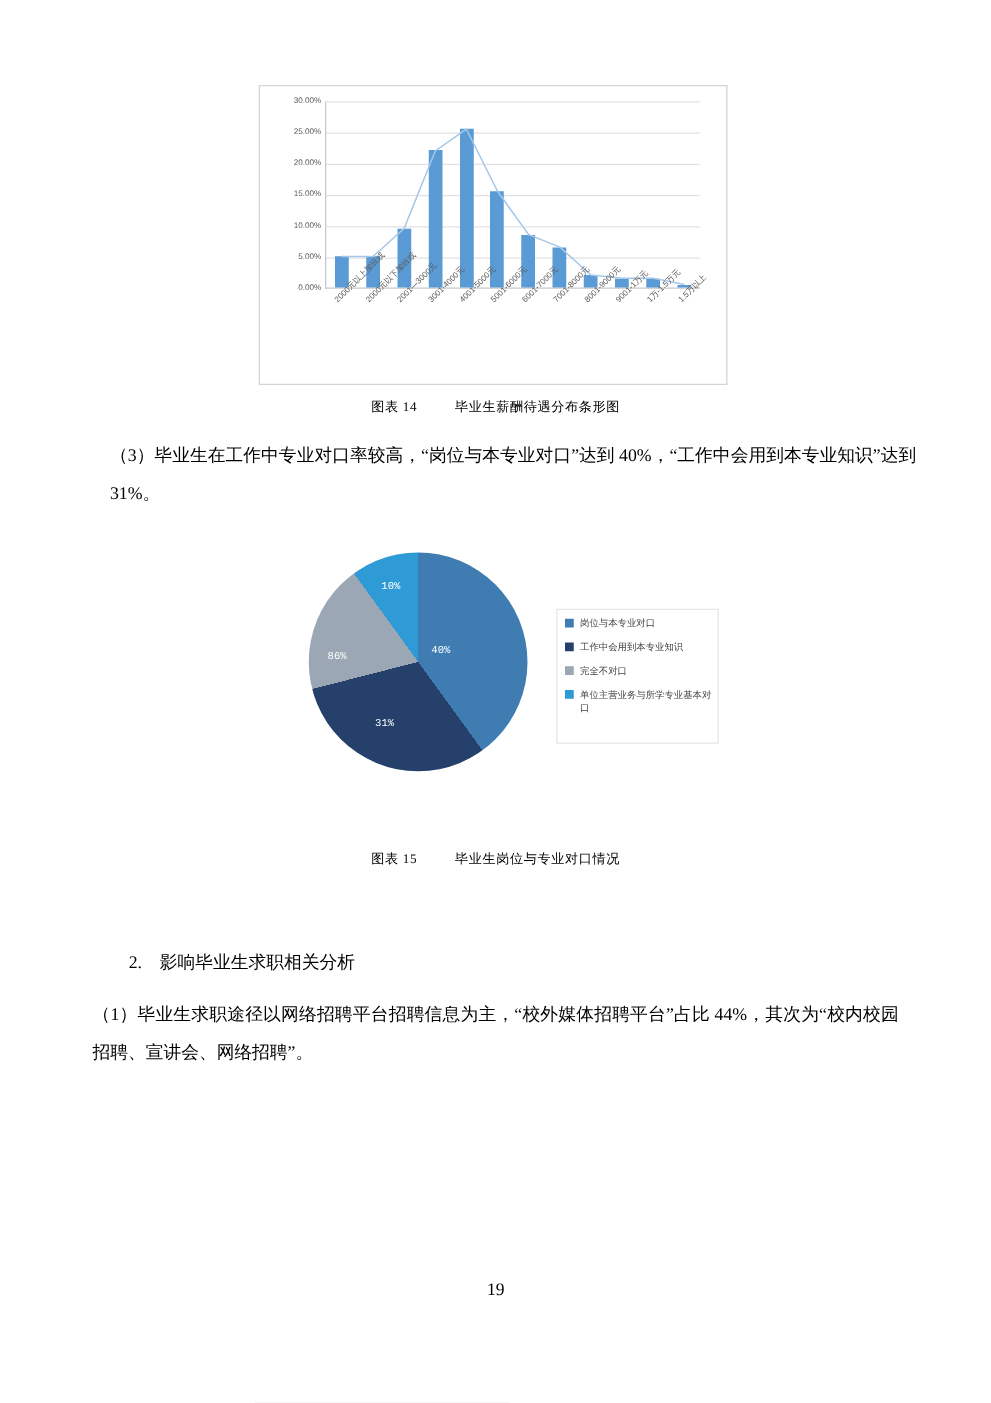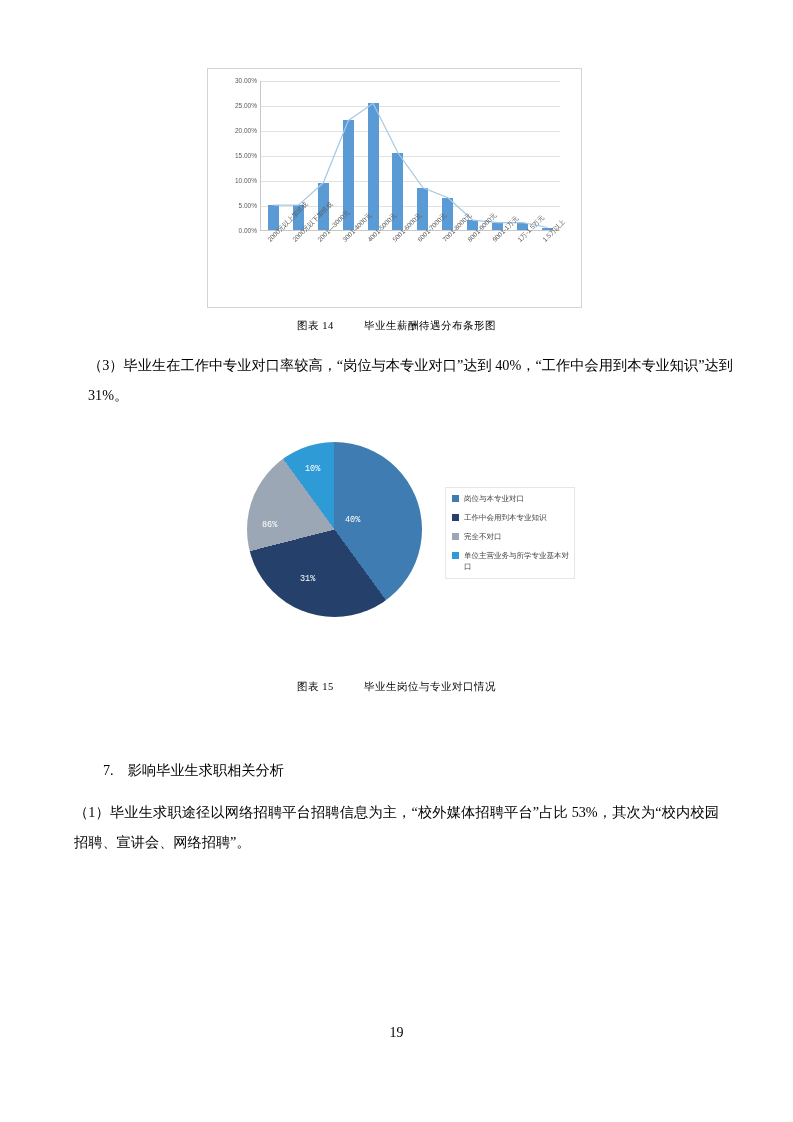--- a/index.html
+++ b/index.html
@@ -147,21 +147,21 @@
     font-size: 8.5px;
     color: #ffffff;
     font-weight: normal;
   }
   .legend {
     position: absolute;
     left: 238px;
     top: 55px;
     width: 130px;
     border: 1px solid #e6e6e6;
-    padding: 6px 4px 6px 6px;
+    padding: 6px 4px 22px 6px;
     box-sizing: border-box;
     background: #ffffff;
   }
   .legend-item {
     display: flex;
     align-items: flex-start;
     margin-bottom: 9px;
     font-family: "Liberation Sans", sans-serif;
     font-size: 7.5px;
     color: #404040;
@@ -303,18 +303,18 @@
       </div>
     </div>
   </div>
 
   <div class="caption" style="top:680px;">
     <span>图表 15</span>
     <span style="display:inline-block;width:24px;"></span>
     <span>毕业生岗位与专业对口情况</span>
   </div>
 
-  <div class="heading" style="top:755px;">7.　影响毕业生求职相关分析</div>
-
-  <div class="para" style="top:797px; left:74px;">（1）毕业生求职途径以网络招聘平台招聘信息为主，“校外媒体招聘平台”占比 53%，其次为“校内校园招聘、宣讲会、网络招聘”。</div>
+  <div class="heading" style="top:755px;">2.　影响毕业生求职相关分析</div>
+
+  <div class="para" style="top:797px; left:74px;">（1）毕业生求职途径以网络招聘平台招聘信息为主，“校外媒体招聘平台”占比 44%，其次为“校内校园招聘、宣讲会、网络招聘”。</div>
 
   <div class="pagenum">19</div>
 </div>
 
 </body></html>

